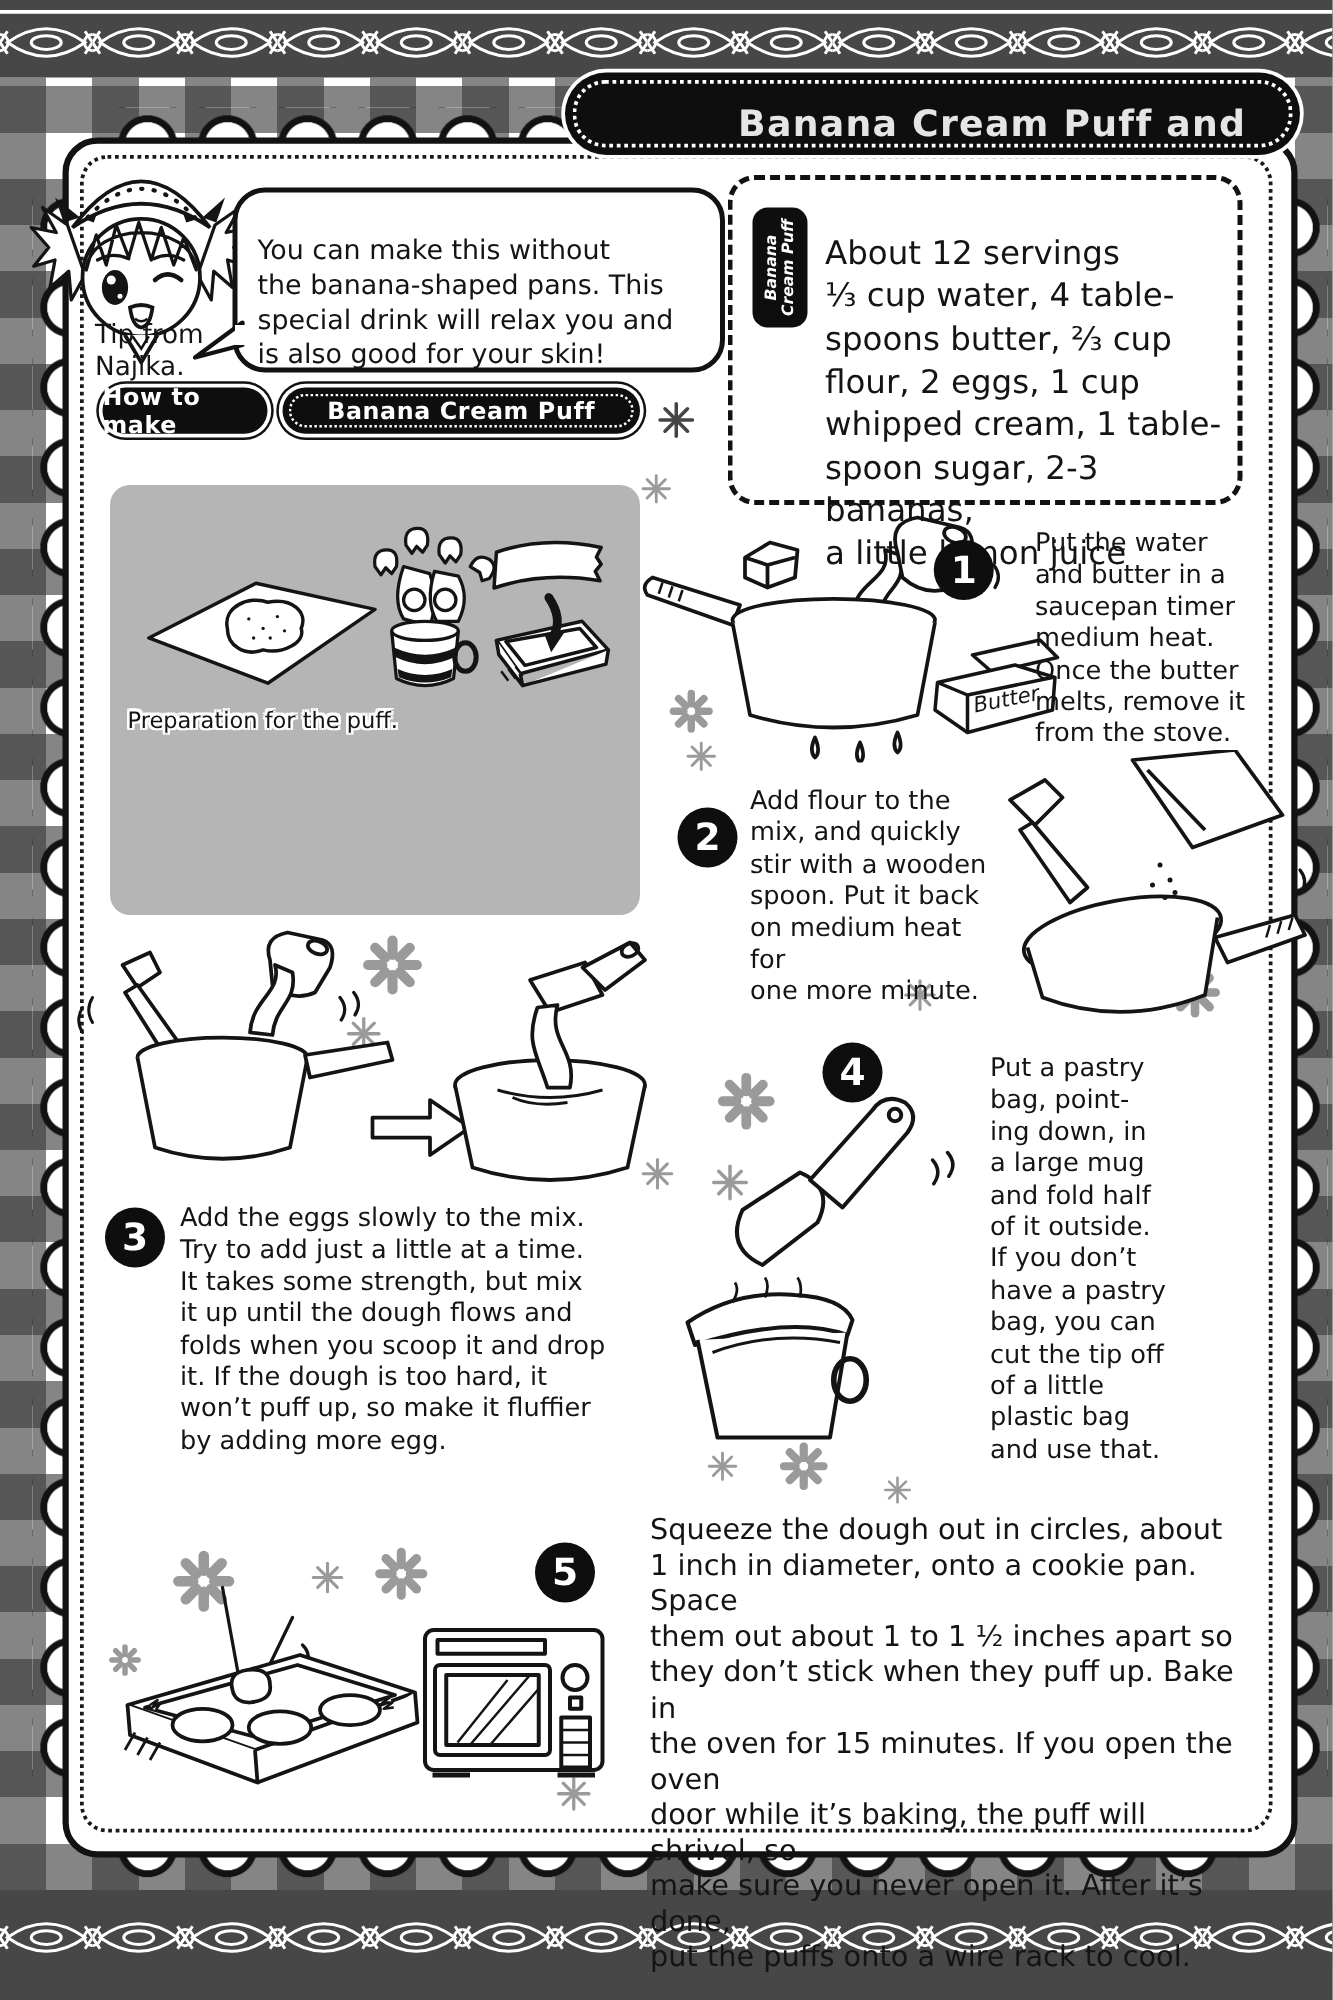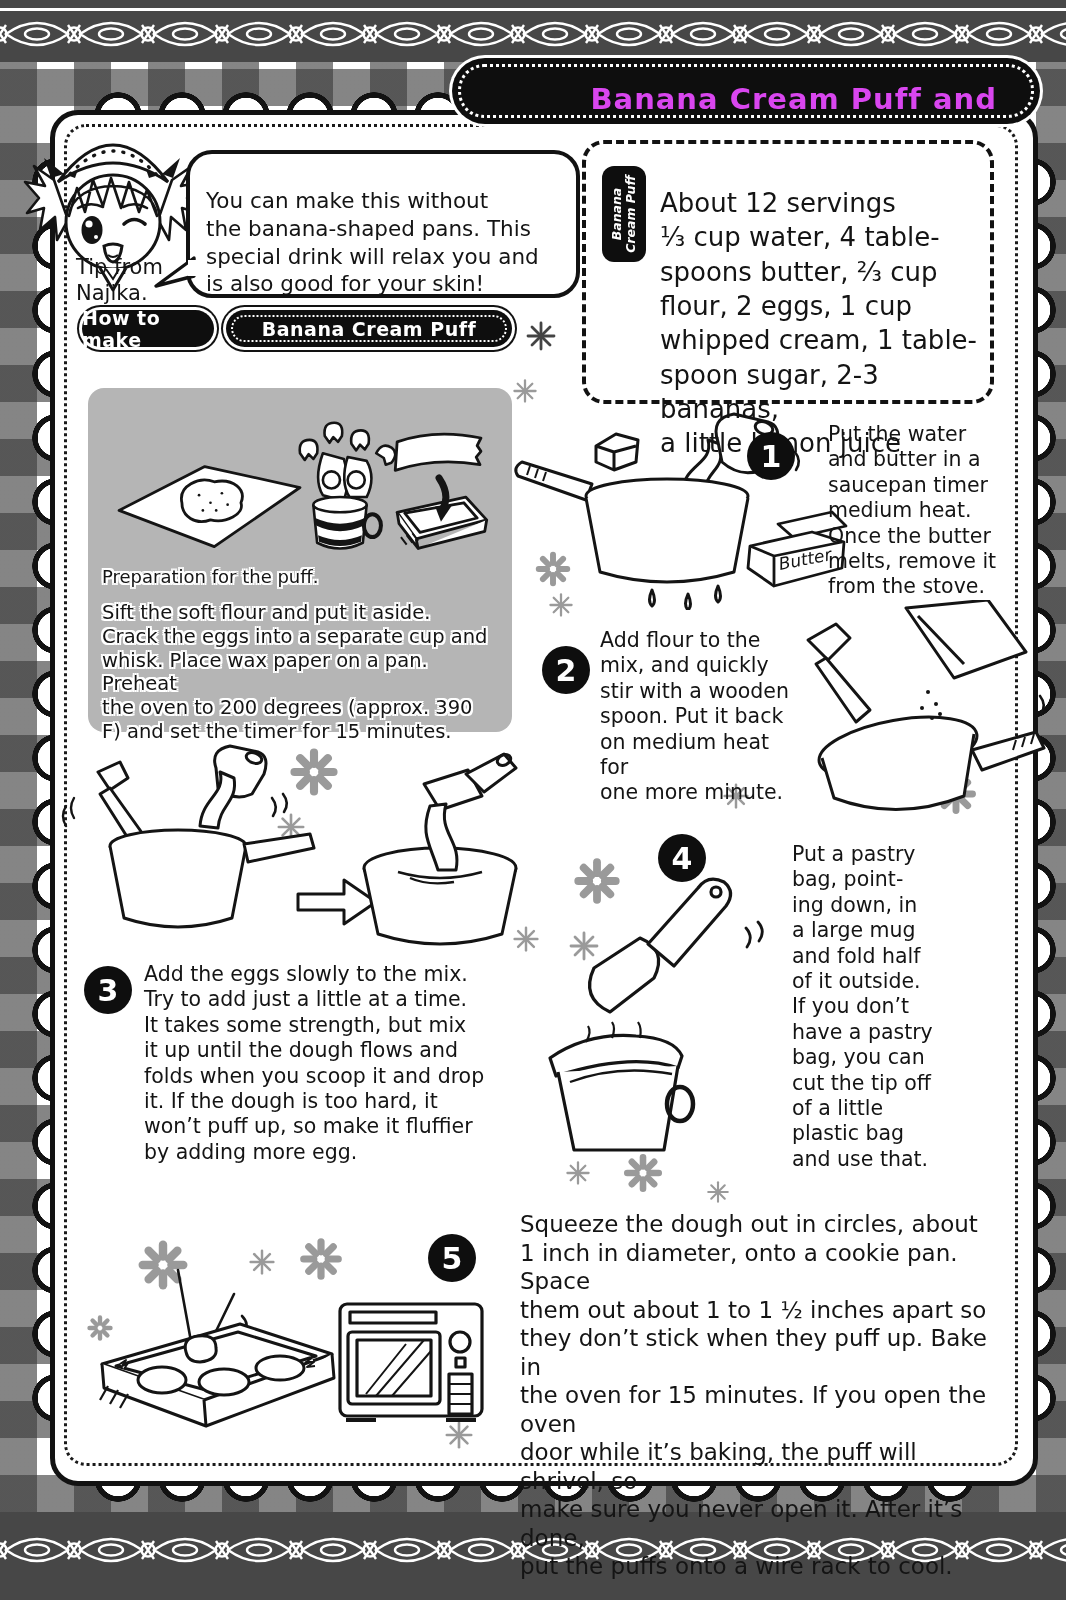--- a/index.html
+++ b/index.html
@@ -28,21 +28,21 @@
      background-image:radial-gradient(circle at 32px -4px,#fff 18px,#121212 18.5px 23.5px,transparent 24px);}
   .sc-left{left:26px;top:150px;width:26px;height:1288px;background-repeat:repeat-y;background-size:26px 64px;
      background-image:radial-gradient(circle at 30px 32px,#fff 18px,#121212 18.5px 23.5px,transparent 24px);}
   .sc-right{left:1036px;top:150px;width:26px;height:1288px;background-repeat:repeat-y;background-size:26px 64px;
      background-image:radial-gradient(circle at -4px 32px,#fff 18px,#121212 18.5px 23.5px,transparent 24px);}
   
   .banner{left:452px;top:58px;width:588px;height:66px;background:#0e0e0e;border-radius:33px;
           box-shadow:0 0 0 3px #fff;z-index:6;}
   .banner-inner{position:absolute;inset:6px;border:3px dotted #fff;border-radius:26px;
           display:flex;align-items:center;justify-content:flex-end;padding-right:34px;}
-  .banner-inner span{color:#d946ef;font-size:29px;font-weight:bold;letter-spacing:1px;margin-top:16px;}
+  .banner-inner span{color:#e5e5e5;font-size:29px;font-weight:bold;letter-spacing:1px;margin-top:16px;}
   
   .bubble{left:186px;top:150px;width:386px;height:140px;background:#fff;border:4px solid #121212;
           border-radius:26px;z-index:5;display:flex;align-items:center;}
   .bubble .txt{padding:6px 6px 6px 16px;font-size:21.5px;line-height:1.28;font-weight:500;margin-top:37px;}
   .tail{left:152px;top:252px;z-index:6;}
   .tip-caption{left:76px;top:254px;width:130px;font-size:21px;line-height:1.25;z-index:5;}
   
   .pill{background:#0e0e0e;color:#fff;border-radius:20px;z-index:5;display:flex;align-items:center;justify-content:center;}
   .pill-outline{box-shadow:0 0 0 3px #fff,0 0 0 5px #121212;}
   .pill-dotted-inner{position:absolute;inset:5px;border:2px dotted #fff;border-radius:14px;}
@@ -261,25 +261,20 @@
       <polygon points="300,120 372,104 394,128 320,148"></polygon>
       <polygon points="308,121 370,110 384,126 324,141"></polygon>
       <path d="M300,120 L302,132 L322,158 L320,148"></path>
       <path d="M394,128 L392,140 L322,158"></path>
     </g>
     <path d="M344,84 q12,18 4,32" fill="none" stroke="#141414" stroke-width="7" stroke-linecap="round"></path>
     <polygon points="340,114 358,112 346,130" fill="#141414"></polygon>
     <path d="M304,146 l6,8 M310,144 l6,8 M316,142 l6,8" stroke="#141414" stroke-width="2"></path>
   </svg>
   <div class="prep-title outline-w">Preparation for the puff.</div>
-  <div class="prep-text outline-w pl">Sift the soft flour and put it aside.
-Crack the eggs into a separate cup and
-whisk. Place wax paper on a pan. Preheat
-the oven to 200 degrees (approx. 390
-F) and set the timer for 15 minutes.</div>
 </div>
 
 <svg class="abs art" style="left:512px;top:404px" width="336" height="206" viewBox="0 0 336 206">
   <g fill="#fff" stroke="#141414" stroke-width="3" stroke-linejoin="round">
     <path d="M10,58 L80,80 L74,96 L6,72 Q0,64 10,58 Z"></path>
     <path d="M196,36 C202,60 172,60 170,88 L192,90 C194,64 214,68 208,40 Z"></path>
     <path d="M206,38 Q198,14 222,10 L256,18 Q270,22 264,42 L250,66 Q228,74 210,58 Z"></path>
     <ellipse cx="252" cy="24" rx="9" ry="6" transform="rotate(20 252 24)" fill="none"></ellipse>
     <path d="M84,42 L104,30 L126,36 L124,58 L102,66 L84,58 Z M84,42 L102,48 L124,42 M102,48 L102,66"></path>
     <ellipse cx="155" cy="92" rx="81" ry="17"></ellipse>

